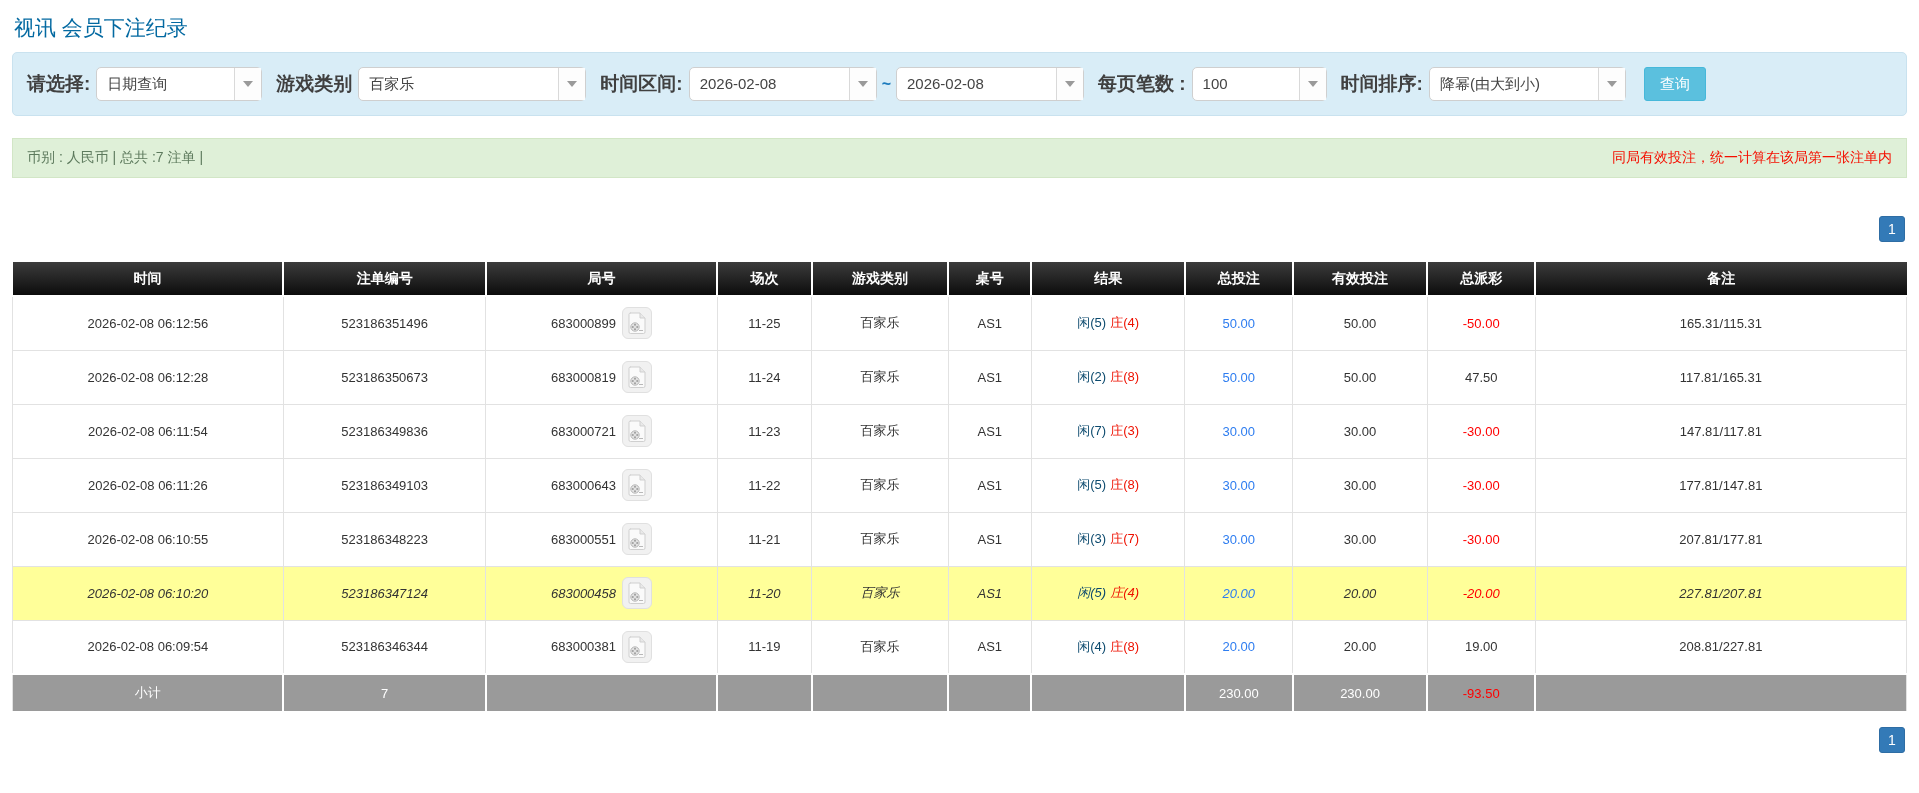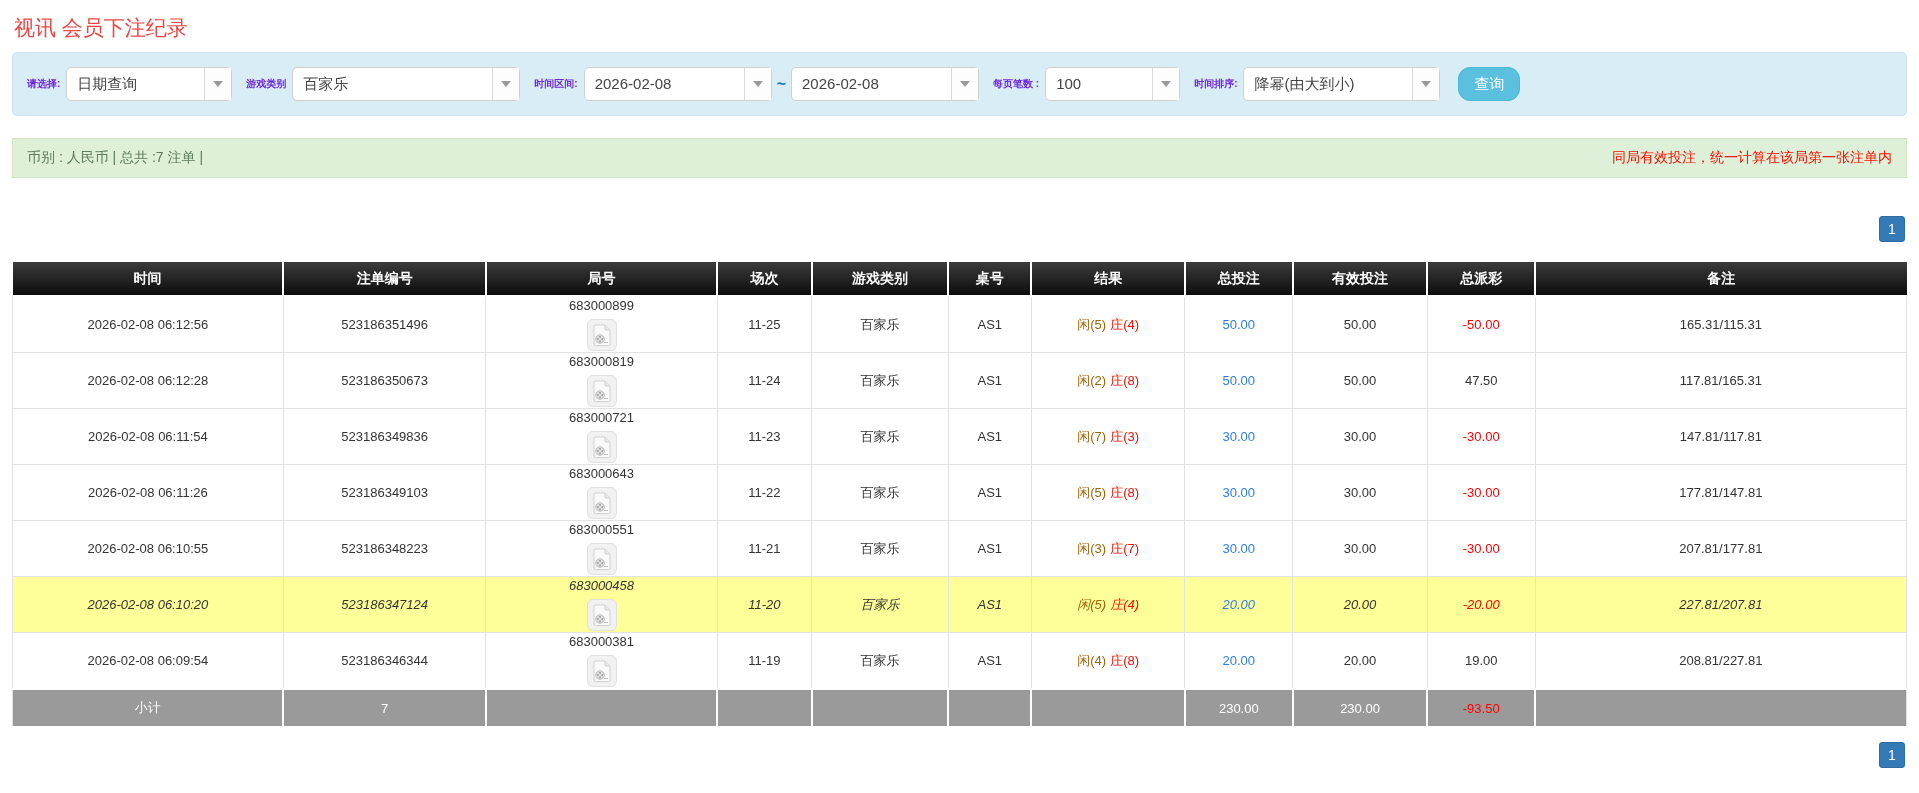--- a/index.html
+++ b/index.html
@@ -4,40 +4,40 @@
 <style>
   * { box-sizing: border-box; }
   html,body { margin:0; padding:0; }
   body {
     width:1919px; height:793px; overflow:hidden;
     background:#fff; color:#333;
     font-family:"Liberation Sans","DejaVu Sans",sans-serif;
   }
   .page { padding:0 12px; }
 
-  .title { font-size:21px; font-weight:400; color:#ef4444; margin:14px 0 10px 2px; }
+  .title { font-size:21px; font-weight:400; color:#0369a1; margin:14px 0 10px 2px; }
 
   
   .filter-bar {
     background:#d9edf7; border:1px solid #c9e2ef; border-radius:5px;
     height:64px; display:flex; align-items:center; padding:0 12px;
   }
-  .flabel { color:#6d28d9; font-weight:bold; font-size:10px; margin:0 6px 0 14px; white-space:nowrap; }
+  .flabel { color:#404040; font-weight:bold; font-size:19px; margin:0 6px 0 14px; white-space:nowrap; }
   .flabel:first-child { margin-left:2px; }
   .combo {
     display:inline-flex; height:34px; background:#fff;
     border:1px solid #cfcfcf; border-radius:5px; align-items:stretch;
   }
   .combo-value { padding:0 10px; line-height:32px; font-size:15px; color:#444; flex:1; white-space:nowrap; overflow:hidden; }
   .combo-arrow { width:27px; border-left:1px solid #d9d9d9; display:flex; align-items:center; justify-content:center; background:#fdfdfd; cursor:pointer; }
   .caret { width:0; height:0; border-left:5px solid transparent; border-right:5px solid transparent; border-top:6px solid #9a9a9a; }
   .tilde { color:#1c7bbd; font-weight:bold; margin:0 5px; }
   .btn-query {
     margin-left:18px; height:34px; padding:0 15px;
-    background:#5bc0de; border:1px solid #46b8da; border-radius:12px;
+    background:#5bc0de; border:1px solid #46b8da; border-radius:3px;
     color:#fff; font-size:15px; cursor:pointer; font-family:inherit;
   }
 
   
   .info-bar {
     margin-top:22px; background:#dff0d8; border:1px solid #d2e6c6;
     height:40px; display:flex; align-items:center; justify-content:space-between;
     padding:0 14px; font-size:14px;
   }
   .info-summary { color:#5d7a5d; }
@@ -65,25 +65,25 @@
   .grid tbody td {
     height:54px; text-align:center; vertical-align:middle;
     border:1px solid #e2e2e2; background:#fff; color:#333;
   }
   .grid tr.highlight td { background:#ffff99;font-style:italic; }
   .grid tr.summary td {
     background:#9a9a9a; color:#fff; height:38px; border:2px solid #fff;
   }
   .grid tr.summary td:first-child { border-left:1px solid #e2e2e2; }
   .grid tr.summary td:last-child { border-right:1px solid #e2e2e2; }
-  .result-player { color:#a16207; }
+  .result-player { color:#0c4a6e; }
   .result-banker { color:#ee1100; margin-left:4px; }
   .amount-link { color:#2e7df0; cursor:pointer; text-decoration:none; }
   .neg { color:#ff0000 !important; }
-  .round-cell { display:inline-flex; align-items:center; gap:6px;flex-direction:column; }
+  .round-cell { display:inline-flex; align-items:center; gap:6px; }
   .video-icon {
     display:inline-flex; width:30px; height:32px; border-radius:6px;
     background:#f1f1f1; border:1px solid #e0e0e0;
     align-items:center; justify-content:center; cursor:pointer;
   }
 </style>
 </head>
 <body>
 
 <div class="page">

